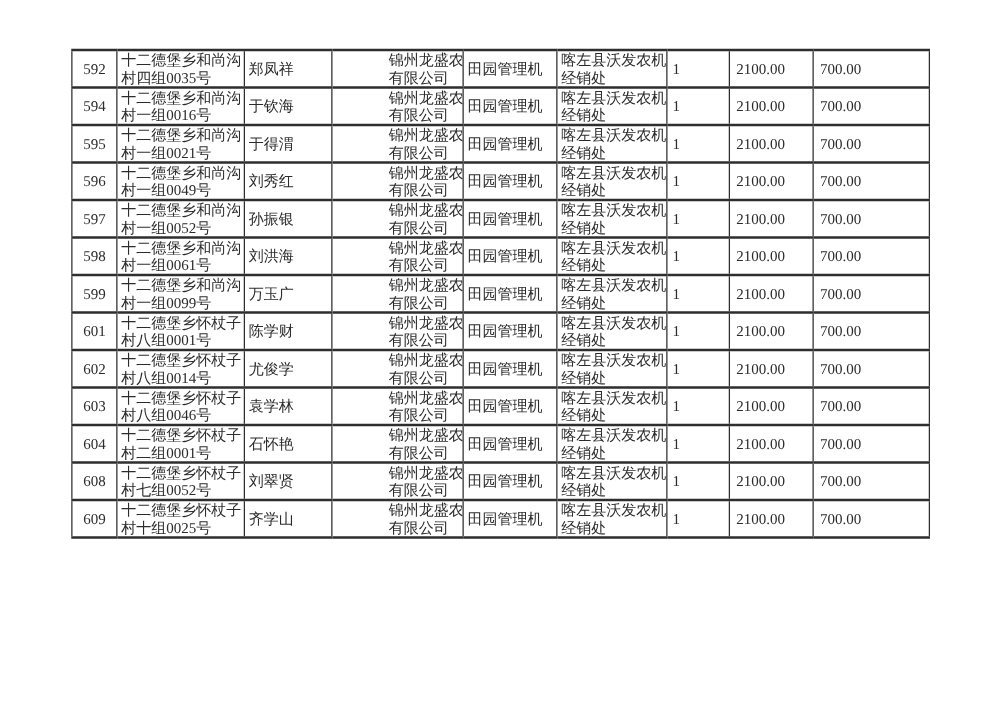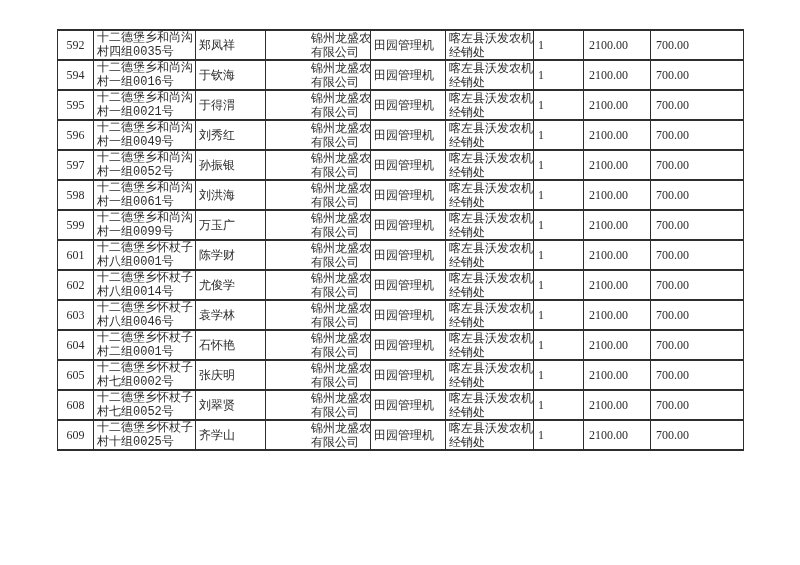--- a/index.html
+++ b/index.html
@@ -15,21 +15,21 @@
     font-family: "Liberation Serif", "DejaVu Serif", serif;
     color: var(--text-color);
   }
   .page {
     position: relative;
     width: 800px; height: 565px;
     background: var(--page-bg);
   }
   table.subsidy-table {
     position: absolute;
-    left: 57px; top: 29px;
+    left: 57px; top: 39px;
     width: 686px;
     border-collapse: collapse;
     table-layout: fixed;
   }
   .subsidy-table tr { height: 29px; }
   .subsidy-table td {
     border: 1px solid var(--border-color);
     border-top-width: 2px;
     border-bottom-width: 2px;
     font-size: 12px;
@@ -38,21 +38,21 @@
     padding: 0 0 0 3px;
     overflow: hidden;
     white-space: normal;
     word-break: break-all;
   }
   
   td.c-seq  { text-align: center; padding: 0; }
   td.c-qty  { padding-left: 4px; }
   td.c-price, td.c-subsidy { padding-left: 5px; }
   .wrap { display: block; word-break: break-all; }
-  .c-address .wrap { width: 96px; font-family: Liberation Mono, monospace; }
+  .c-address .wrap { width: 96px; }
   .c-company .wrap { width: 96px; margin-left: 42px; }
   .c-dealer  .wrap { width: 84px; }
 </style>
 </head>
 <body>
 
 <div class="page">
   <table class="subsidy-table">
     <colgroup>
       <col style="width:36px">
@@ -259,37 +259,20 @@
           </td>
     <td class="c-product">田园管理机</td>
     <td class="c-dealer">
             <span class="wrap">喀左县沃发农机经销处</span>
           </td>
     <td class="c-qty">1</td>
     <td class="c-price">2100.00</td>
     <td class="c-subsidy">700.00</td>
   </tr>
 
-  <tr>
-    <td class="c-seq">605</td>
-    <td class="c-address">
-            <span class="wrap">十二德堡乡怀杖子村七组0002号</span>
-          </td>
-    <td class="c-name">张庆明</td>
-    <td class="c-company">
-            <span class="wrap">锦州龙盛农业机械有限公司</span>
-          </td>
-    <td class="c-product">田园管理机</td>
-    <td class="c-dealer">
-            <span class="wrap">喀左县沃发农机经销处</span>
-          </td>
-    <td class="c-qty">1</td>
-    <td class="c-price">2100.00</td>
-    <td class="c-subsidy">700.00</td>
-  </tr>
 
 
 
   <tr>
     <td class="c-seq">608</td>
     <td class="c-address">
             <span class="wrap">十二德堡乡怀杖子村七组0052号</span>
           </td>
     <td class="c-name">刘翠贤</td>
     <td class="c-company">

